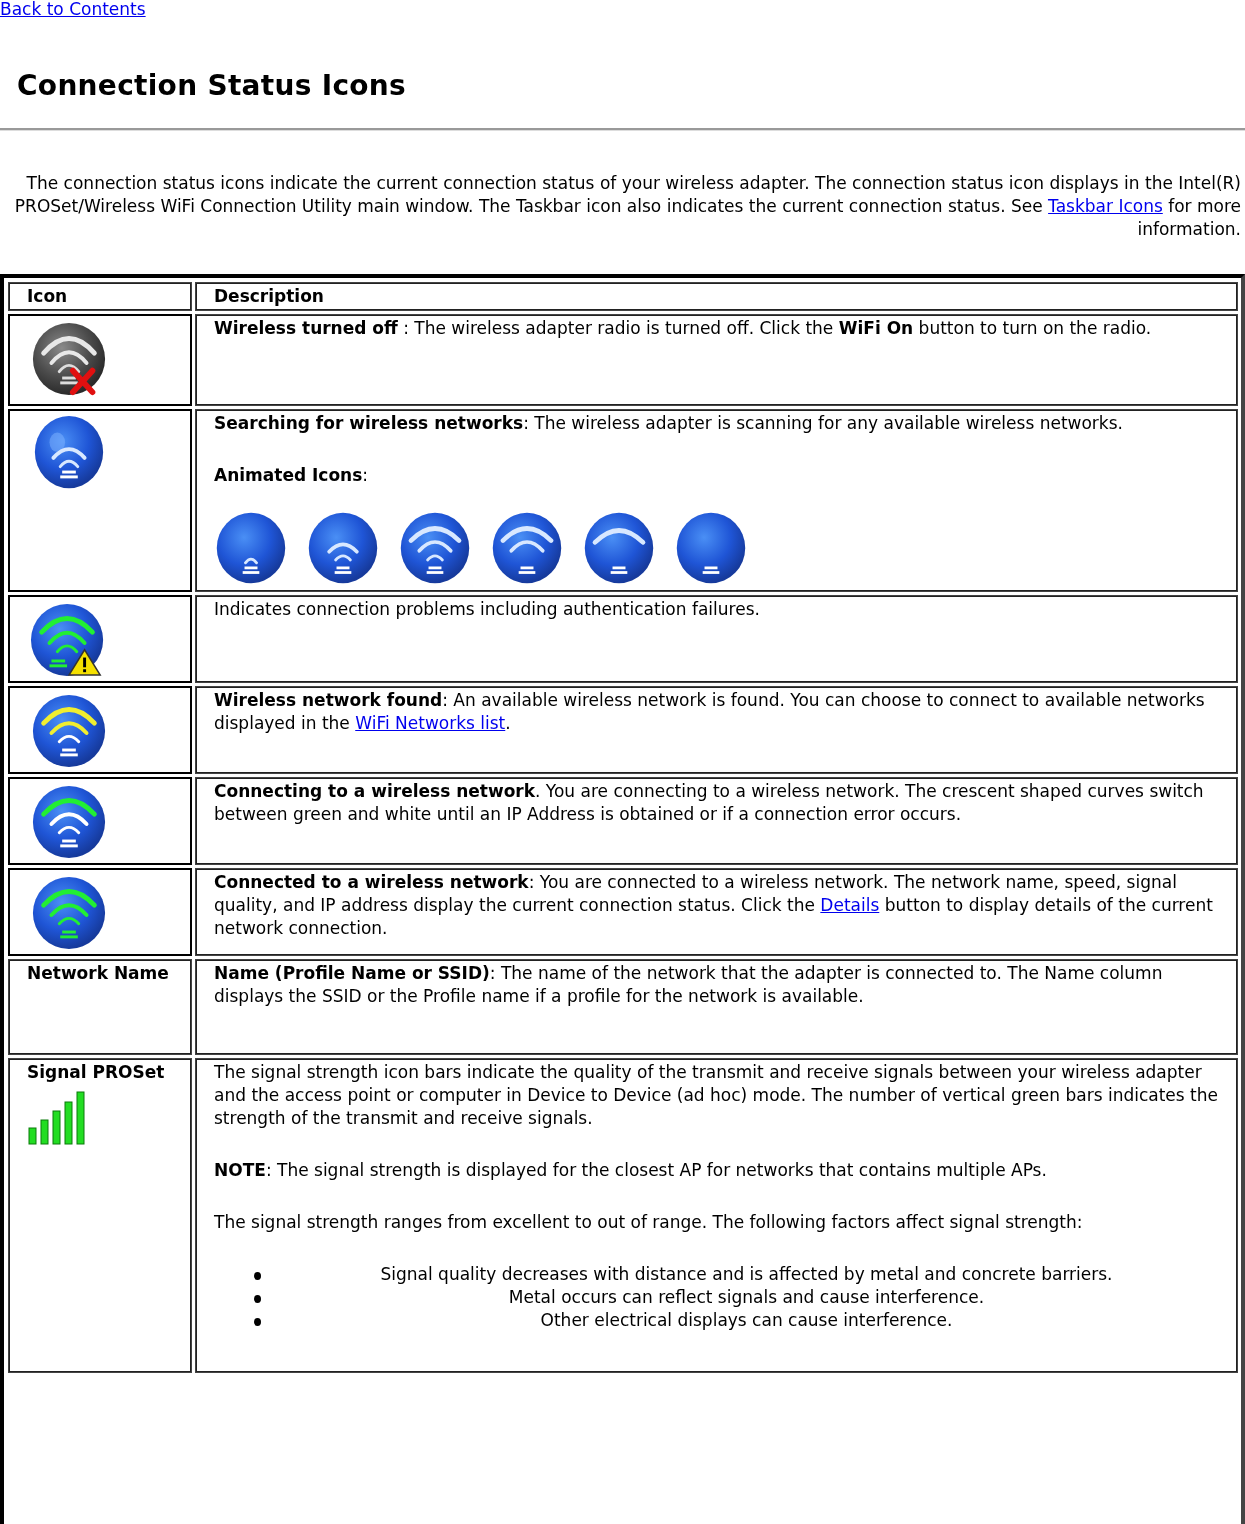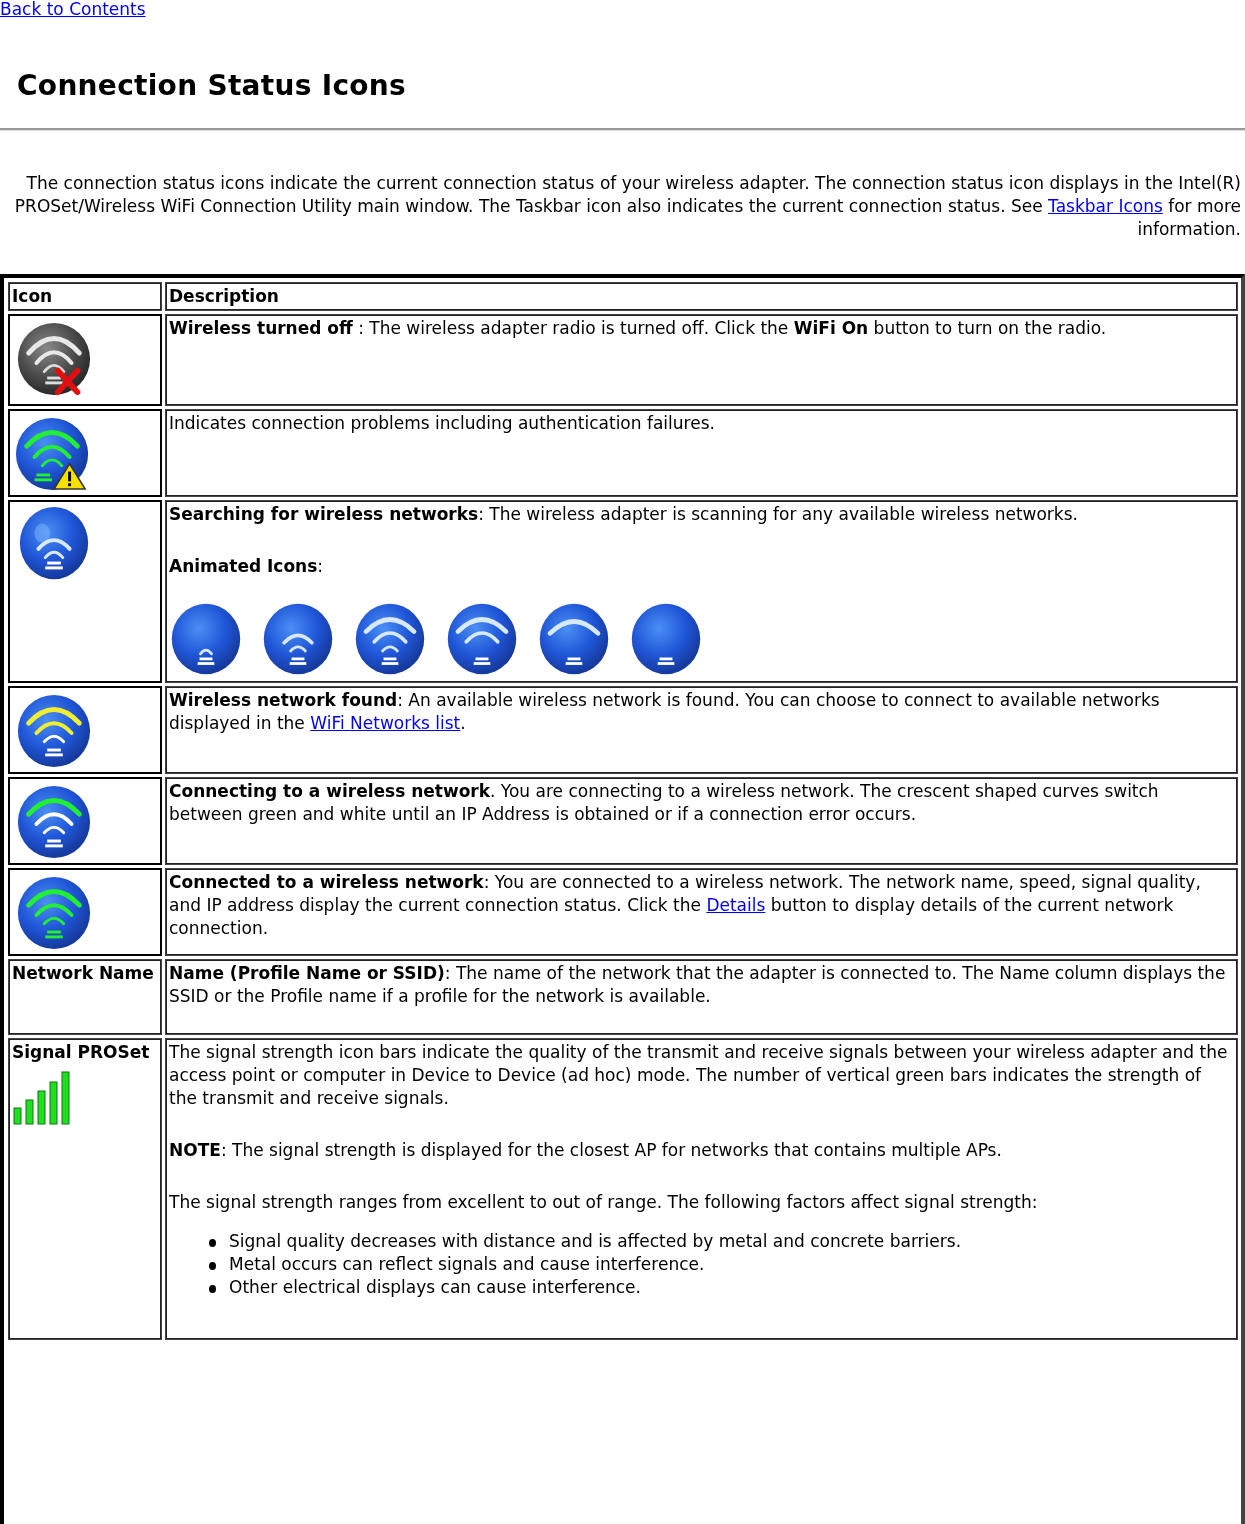--- a/index.html
+++ b/index.html
@@ -25,31 +25,31 @@
     position: absolute; left: 0; top: 274px; width: 1245px; height: 1260px;
     box-sizing: border-box; border: 4px solid #000000; border-right-color: #444; border-bottom: none;
   }
   table.status {
     position: absolute; left: 1px; top: 1px; width: 1236px;
     border-collapse: separate; border-spacing: 3px;
   }
   table.status td {
     border: 1px solid #444;
     box-shadow: inset 0 0 0 1px #222;
-    vertical-align: top; padding: 2px 3px; line-height: 23px;
+    vertical-align: top; padding: 2px 18px; line-height: 23px;
   }
   table.status td.icon-cell { width: 144px; }
   table.status td.icon-cell.heavy { border: 2px solid #000; box-shadow: none; }
   .row-head td { font-weight: bold; height: 22px; }
   .desc b { font-weight: bold; }
   .wifi-icon { display: block; width: 78px; height: 78px; margin: 2px 0 0 2px; }
   .anim-row { display: flex; gap: 18px; margin-top: 22px; margin-bottom: 2px; }
   .anim-row .wifi-icon { width: 74px; height: 78px; margin: 0; }
   .spacer { height: 29px; }
-  ul.factors { margin: 16px 0 38px 0; padding-left: 60px; list-style: none; }
+  ul.factors { margin: 29px 0 38px 0; padding-left: 60px; list-style: none; text-align: center; }
   ul.factors li { position: relative; line-height: 23px; }
   ul.factors li::before {
     content: ""; position: absolute; left: -20px; top: 9px; width: 7px; height: 8px;
     border-radius: 50%; background: #000;
   }
   .signal-icon { display: block; width: 62px; height: 60px; margin-top: 4px; }
 </style>
 </head>
 <body>
 
@@ -92,96 +92,96 @@
         <path d="M22 44 Q40 22 58 44" stroke="#e8e8e8" stroke-width="4" fill="none" stroke-linecap="round"></path>
         <path d="M30 53 Q40 40 50 53" stroke="#dddddd" stroke-width="3" fill="none" stroke-linecap="round"></path>
         <rect x="33" y="58" width="14" height="3" fill="#ddd"></rect>
               <rect x="31" y="63" width="18" height="3" fill="#ddd"></rect>
         <path d="M44 52 L64 74 M64 52 L44 74" stroke="#e01010" stroke-width="6" stroke-linecap="round"></path>
       </svg>
     </td>
     <td class="desc"><b>Wireless turned off</b><span> : </span><span>The wireless adapter radio is turned off. Click the </span><b>WiFi On</b><span> button to turn on the radio.</span></td>
   </tr>
 
+  <tr>
+    <td class="icon-cell heavy">
+      <svg class="wifi-icon" viewBox="0 0 80 80">
+        <ellipse cx="40" cy="38" rx="35" ry="37" fill="url(#gBlue)"></ellipse>
+        <ellipse cx="28" cy="28" rx="8" ry="10" fill="#7fb3ff" opacity="0.5"></ellipse>
+        <path d="M24 44 Q40 26 56 44" stroke="#d8e8ff" stroke-width="4" fill="none" stroke-linecap="round"></path>
+        <path d="M31 53 Q40 42 49 53" stroke="#d8e8ff" stroke-width="3" fill="none" stroke-linecap="round"></path>
+        <rect x="33" y="57" width="14" height="3" fill="#fff"></rect>
+              <rect x="31" y="62" width="18" height="3" fill="#fff"></rect>
+      </svg>
+    </td>
+    <td class="desc">
+      <div><b>Searching for wireless networks</b><span>: </span><span>The wireless adapter is scanning for any available wireless networks.</span></div>
+      <div class="spacer"></div>
+      <div><b>Animated Icons</b><span>:</span></div>
+      <div class="anim-row">
+        <svg class="wifi-icon" viewBox="0 0 80 80">
+          <ellipse cx="40" cy="40" rx="37" ry="38" fill="url(#gBlue)"></ellipse>
+          <path d="M34 56 Q40 48 46 56" stroke="#d8e8ff" stroke-width="3" fill="none" stroke-linecap="round"></path>
+          <rect x="33" y="60" width="14" height="3" fill="#fff"></rect>
+                <rect x="31" y="65" width="18" height="3" fill="#fff"></rect>
+        </svg>
+        <svg class="wifi-icon" viewBox="0 0 80 80">
+          <ellipse cx="40" cy="40" rx="37" ry="38" fill="url(#gBlue)"></ellipse>
+          <path d="M25 44 Q40 28 55 44" stroke="#d8e8ff" stroke-width="4" fill="none" stroke-linecap="round"></path>
+          <path d="M32 53 Q40 44 48 53" stroke="#d8e8ff" stroke-width="3" fill="none" stroke-linecap="round"></path>
+          <rect x="33" y="60" width="14" height="3" fill="#fff"></rect>
+                <rect x="31" y="65" width="18" height="3" fill="#fff"></rect>
+        </svg>
+        <svg class="wifi-icon" viewBox="0 0 80 80">
+          <ellipse cx="40" cy="40" rx="37" ry="38" fill="url(#gBlue)"></ellipse>
+          <path d="M14 32 Q40 6 66 32" stroke="#d8e8ff" stroke-width="5" fill="none" stroke-linecap="round"></path>
+          <path d="M23 43 Q40 24 57 43" stroke="#d8e8ff" stroke-width="4" fill="none" stroke-linecap="round"></path>
+          <path d="M32 53 Q40 44 48 53" stroke="#d8e8ff" stroke-width="3" fill="none" stroke-linecap="round"></path>
+          <rect x="33" y="60" width="14" height="3" fill="#fff"></rect>
+                <rect x="31" y="65" width="18" height="3" fill="#fff"></rect>
+        </svg>
+        <svg class="wifi-icon" viewBox="0 0 80 80">
+          <ellipse cx="40" cy="40" rx="37" ry="38" fill="url(#gBlue)"></ellipse>
+          <path d="M14 32 Q40 6 66 32" stroke="#d8e8ff" stroke-width="5" fill="none" stroke-linecap="round"></path>
+          <path d="M23 43 Q40 24 57 43" stroke="#d8e8ff" stroke-width="4" fill="none" stroke-linecap="round"></path>
+          <rect x="33" y="60" width="14" height="3" fill="#fff"></rect>
+                <rect x="31" y="65" width="18" height="3" fill="#fff"></rect>
+        </svg>
+        <svg class="wifi-icon" viewBox="0 0 80 80">
+          <ellipse cx="40" cy="40" rx="37" ry="38" fill="url(#gBlue)"></ellipse>
+          <path d="M14 34 Q40 8 66 34" stroke="#d8e8ff" stroke-width="5" fill="none" stroke-linecap="round"></path>
+          <rect x="33" y="60" width="14" height="3" fill="#fff"></rect>
+                <rect x="31" y="65" width="18" height="3" fill="#fff"></rect>
+        </svg>
+        <svg class="wifi-icon" viewBox="0 0 80 80">
+          <ellipse cx="40" cy="40" rx="37" ry="38" fill="url(#gBlue)"></ellipse>
+          <rect x="33" y="60" width="14" height="3" fill="#fff"></rect>
+                <rect x="31" y="65" width="18" height="3" fill="#fff"></rect>
+        </svg>
+      </div>
+    </td>
+  </tr>
+
   <tr style="height:88px">
     <td class="icon-cell heavy">
       <svg class="wifi-icon" viewBox="0 0 80 80">
         <circle cx="38" cy="40" r="37" fill="url(#gBlue)"></circle>
         <path d="M12 32 Q38 4 64 32" stroke="#22ee33" stroke-width="5" fill="none" stroke-linecap="round"></path>
         <path d="M20 43 Q38 22 56 43" stroke="#22ee33" stroke-width="4" fill="none" stroke-linecap="round"></path>
         <path d="M28 52 Q38 40 48 52" stroke="#22ee33" stroke-width="3" fill="none" stroke-linecap="round"></path>
         <rect x="22" y="60" width="14" height="3" fill="#22ee33"></rect>
               <rect x="20" y="65" width="18" height="3" fill="#22ee33"></rect>
         <path d="M56 50 L72 76 L40 76 Z" fill="#f5e000" stroke="#333" stroke-width="1.5"></path>
         <rect x="54.5" y="58" width="3" height="10" fill="#000"></rect>
               <rect x="54.5" y="70" width="3" height="3" fill="#000"></rect>
       </svg>
     </td>
     <td class="desc"><span>Indicates connection problems including authentication failures.</span></td>
   </tr>
 
-  <tr>
-    <td class="icon-cell heavy">
-      <svg class="wifi-icon" viewBox="0 0 80 80">
-        <ellipse cx="40" cy="38" rx="35" ry="37" fill="url(#gBlue)"></ellipse>
-        <ellipse cx="28" cy="28" rx="8" ry="10" fill="#7fb3ff" opacity="0.5"></ellipse>
-        <path d="M24 44 Q40 26 56 44" stroke="#d8e8ff" stroke-width="4" fill="none" stroke-linecap="round"></path>
-        <path d="M31 53 Q40 42 49 53" stroke="#d8e8ff" stroke-width="3" fill="none" stroke-linecap="round"></path>
-        <rect x="33" y="57" width="14" height="3" fill="#fff"></rect>
-              <rect x="31" y="62" width="18" height="3" fill="#fff"></rect>
-      </svg>
-    </td>
-    <td class="desc">
-      <div><b>Searching for wireless networks</b><span>: </span><span>The wireless adapter is scanning for any available wireless networks.</span></div>
-      <div class="spacer"></div>
-      <div><b>Animated Icons</b><span>:</span></div>
-      <div class="anim-row">
-        <svg class="wifi-icon" viewBox="0 0 80 80">
-          <ellipse cx="40" cy="40" rx="37" ry="38" fill="url(#gBlue)"></ellipse>
-          <path d="M34 56 Q40 48 46 56" stroke="#d8e8ff" stroke-width="3" fill="none" stroke-linecap="round"></path>
-          <rect x="33" y="60" width="14" height="3" fill="#fff"></rect>
-                <rect x="31" y="65" width="18" height="3" fill="#fff"></rect>
-        </svg>
-        <svg class="wifi-icon" viewBox="0 0 80 80">
-          <ellipse cx="40" cy="40" rx="37" ry="38" fill="url(#gBlue)"></ellipse>
-          <path d="M25 44 Q40 28 55 44" stroke="#d8e8ff" stroke-width="4" fill="none" stroke-linecap="round"></path>
-          <path d="M32 53 Q40 44 48 53" stroke="#d8e8ff" stroke-width="3" fill="none" stroke-linecap="round"></path>
-          <rect x="33" y="60" width="14" height="3" fill="#fff"></rect>
-                <rect x="31" y="65" width="18" height="3" fill="#fff"></rect>
-        </svg>
-        <svg class="wifi-icon" viewBox="0 0 80 80">
-          <ellipse cx="40" cy="40" rx="37" ry="38" fill="url(#gBlue)"></ellipse>
-          <path d="M14 32 Q40 6 66 32" stroke="#d8e8ff" stroke-width="5" fill="none" stroke-linecap="round"></path>
-          <path d="M23 43 Q40 24 57 43" stroke="#d8e8ff" stroke-width="4" fill="none" stroke-linecap="round"></path>
-          <path d="M32 53 Q40 44 48 53" stroke="#d8e8ff" stroke-width="3" fill="none" stroke-linecap="round"></path>
-          <rect x="33" y="60" width="14" height="3" fill="#fff"></rect>
-                <rect x="31" y="65" width="18" height="3" fill="#fff"></rect>
-        </svg>
-        <svg class="wifi-icon" viewBox="0 0 80 80">
-          <ellipse cx="40" cy="40" rx="37" ry="38" fill="url(#gBlue)"></ellipse>
-          <path d="M14 32 Q40 6 66 32" stroke="#d8e8ff" stroke-width="5" fill="none" stroke-linecap="round"></path>
-          <path d="M23 43 Q40 24 57 43" stroke="#d8e8ff" stroke-width="4" fill="none" stroke-linecap="round"></path>
-          <rect x="33" y="60" width="14" height="3" fill="#fff"></rect>
-                <rect x="31" y="65" width="18" height="3" fill="#fff"></rect>
-        </svg>
-        <svg class="wifi-icon" viewBox="0 0 80 80">
-          <ellipse cx="40" cy="40" rx="37" ry="38" fill="url(#gBlue)"></ellipse>
-          <path d="M14 34 Q40 8 66 34" stroke="#d8e8ff" stroke-width="5" fill="none" stroke-linecap="round"></path>
-          <rect x="33" y="60" width="14" height="3" fill="#fff"></rect>
-                <rect x="31" y="65" width="18" height="3" fill="#fff"></rect>
-        </svg>
-        <svg class="wifi-icon" viewBox="0 0 80 80">
-          <ellipse cx="40" cy="40" rx="37" ry="38" fill="url(#gBlue)"></ellipse>
-          <rect x="33" y="60" width="14" height="3" fill="#fff"></rect>
-                <rect x="31" y="65" width="18" height="3" fill="#fff"></rect>
-        </svg>
-      </div>
-    </td>
-  </tr>
-
 
   <tr style="height:86px">
     <td class="icon-cell heavy">
       <svg class="wifi-icon" viewBox="0 0 80 80">
         <circle cx="40" cy="40" r="37" fill="url(#gBlue)"></circle>
         <path d="M14 32 Q40 4 66 32" stroke="#f0ee30" stroke-width="5" fill="none" stroke-linecap="round"></path>
         <path d="M22 42 Q40 22 58 42" stroke="#f0ee30" stroke-width="4" fill="none" stroke-linecap="round"></path>
         <path d="M30 51 Q40 40 50 51" stroke="#ffffff" stroke-width="3" fill="none" stroke-linecap="round"></path>
         <rect x="33" y="58" width="14" height="3" fill="#fff"></rect>
               <rect x="31" y="63" width="18" height="3" fill="#fff"></rect>
@@ -211,21 +211,21 @@
         <path d="M14 32 Q40 4 66 32" stroke="#22ee33" stroke-width="5" fill="none" stroke-linecap="round"></path>
         <path d="M22 42 Q40 22 58 42" stroke="#22ee33" stroke-width="4" fill="none" stroke-linecap="round"></path>
         <path d="M30 51 Q40 40 50 51" stroke="#22ee33" stroke-width="3" fill="none" stroke-linecap="round"></path>
         <rect x="33" y="58" width="14" height="3" fill="#22ee33"></rect>
               <rect x="31" y="63" width="18" height="3" fill="#22ee33"></rect>
       </svg>
     </td>
     <td class="desc"><b>Connected to a wireless network</b><span>: </span><span>You are connected to a wireless network. The network name, speed, signal quality, and IP address display the current connection status. Click the </span><a href="#">Details</a><span> button to display details of the current network connection.</span></td>
   </tr>
 
-  <tr style="height:76px">
+  <tr style="height:96px">
     <td class="icon-cell"><b>Network Name</b></td>
     <td class="desc"><b>Name (Profile Name or SSID)</b><span>: </span><span>The name of the network that the adapter is connected to. The Name column displays the SSID or the Profile name if a profile for the network is available.</span></td>
   </tr>
 
   <tr>
     <td class="icon-cell">
       <b>Signal PROSet</b>
       <svg class="signal-icon" viewBox="0 0 62 60">
         <rect x="2" y="40" width="7" height="16" fill="#22dd22" stroke="#0a7a0a" stroke-width="1"></rect>
         <rect x="14" y="32" width="7" height="24" fill="#22dd22" stroke="#0a7a0a" stroke-width="1"></rect>

